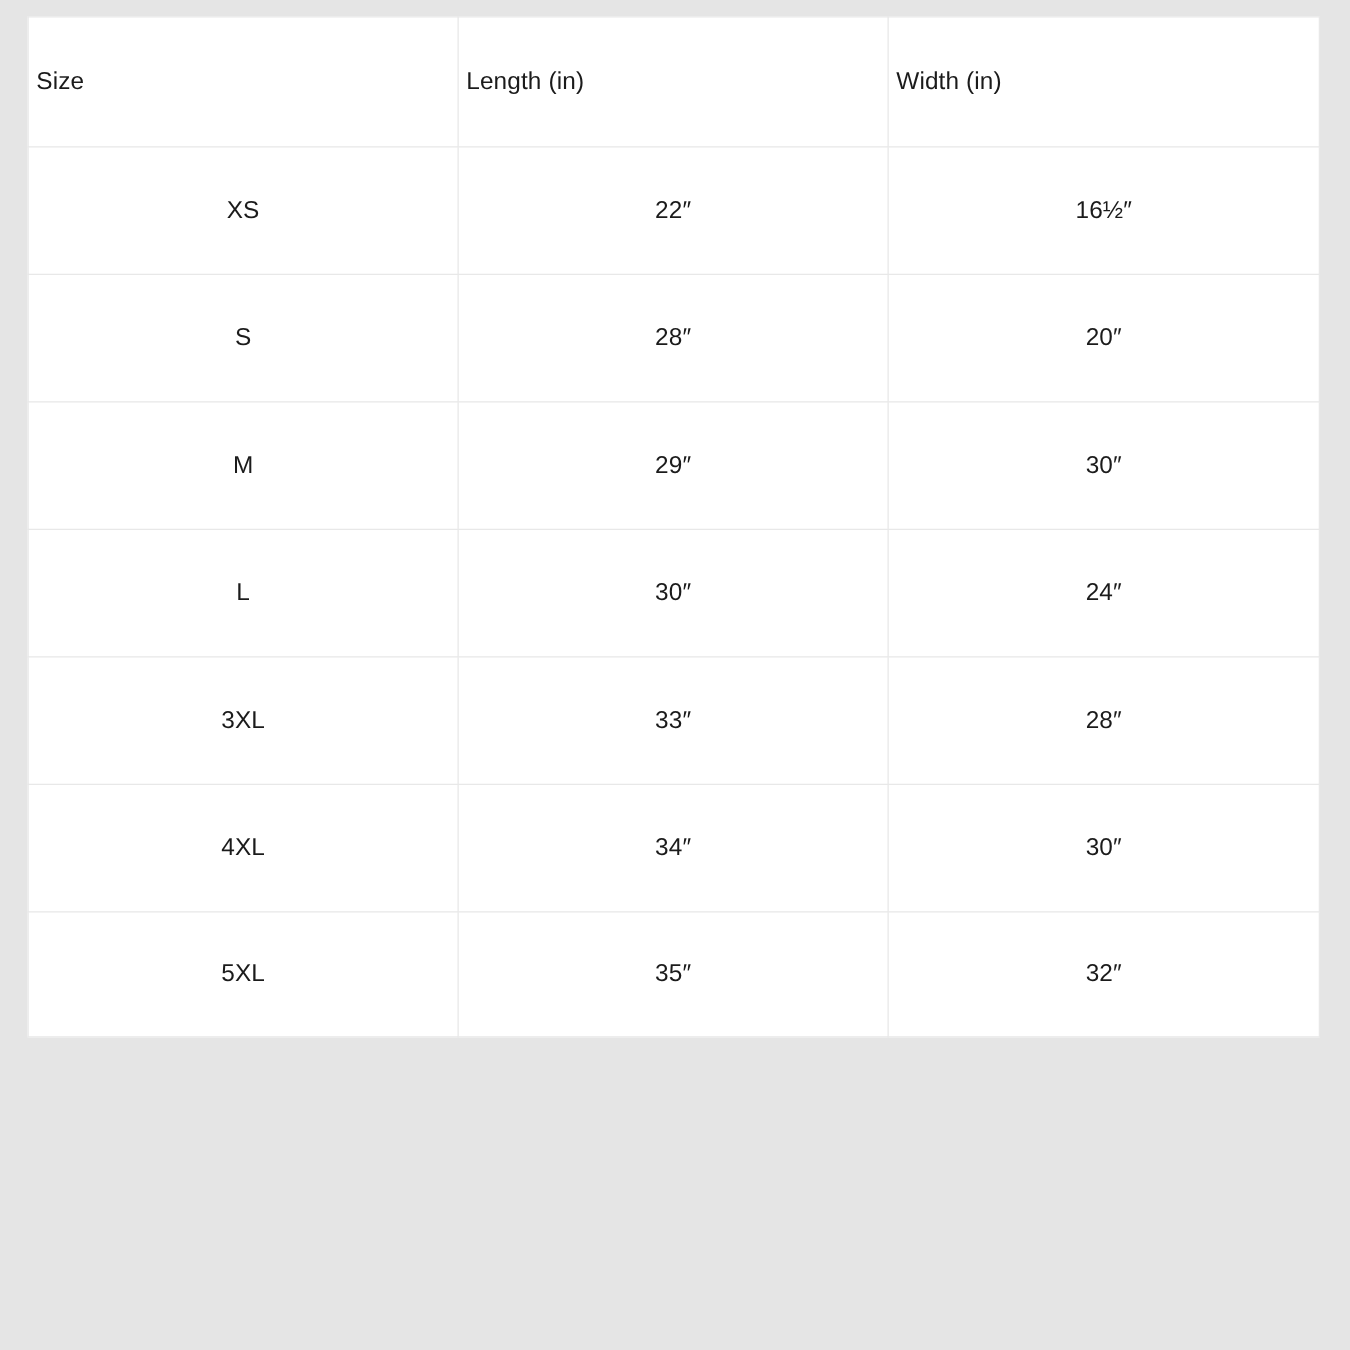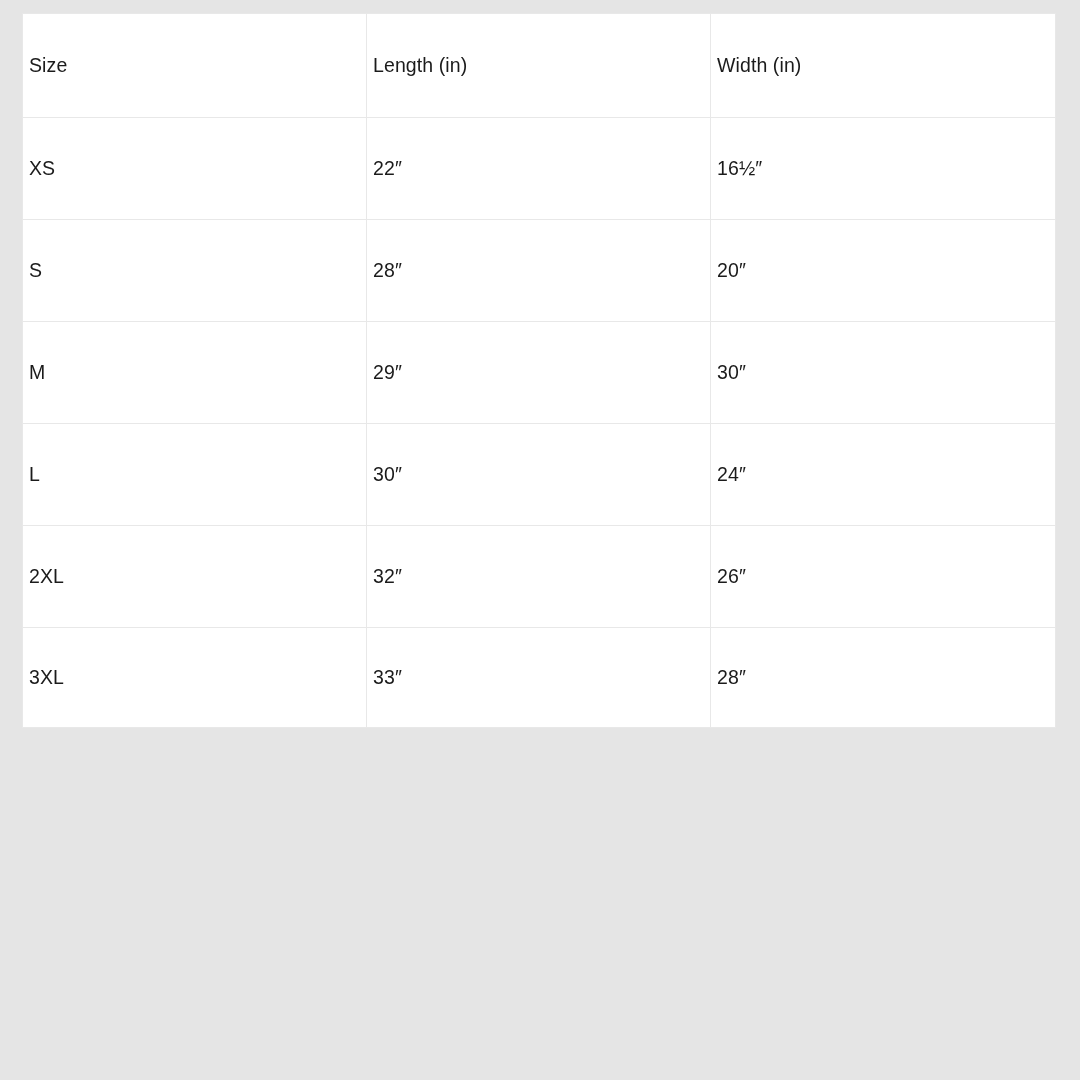--- a/index.html
+++ b/index.html
@@ -48,20 +48,21 @@
     letter-spacing: 0.1px;
     box-sizing: border-box;
   }
 
   table.size-table thead th {
     height: 104px;
   }
 
   table.size-table tbody td {
     height: 102px;
+    text-align: center;
   }
 
   table.size-table tbody tr:last-child td {
     height: 100px;
   }
 </style>
 </head>
 <body>
 
 <div id="size-chart-page">
@@ -93,24 +94,29 @@
         <td>M</td>
         <td>29″</td>
         <td>30″</td>
       </tr>
       <tr>
         <td>L</td>
         <td>30″</td>
         <td>24″</td>
       </tr>
       <tr>
-        <td>2XL</td>
-        <td>32″</td>
-        <td>26″</td>
-      </tr>
-      <tr>
         <td>3XL</td>
         <td>33″</td>
         <td>28″</td>
+      </tr>
+      <tr>
+        <td>4XL</td>
+        <td>34″</td>
+        <td>30″</td>
+      </tr>
+      <tr>
+        <td>5XL</td>
+        <td>35″</td>
+        <td>32″</td>
       </tr>
     </tbody>
   </table>
 </div>
 
 </body></html>

